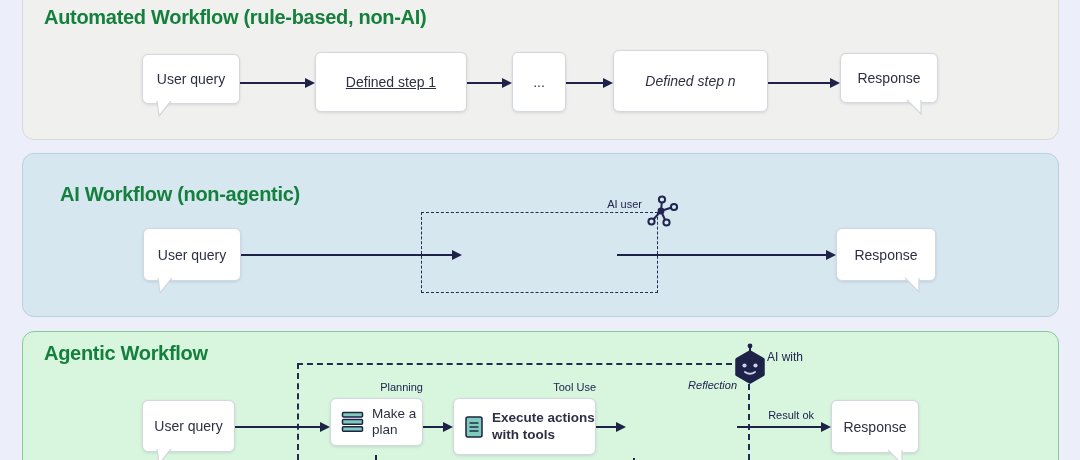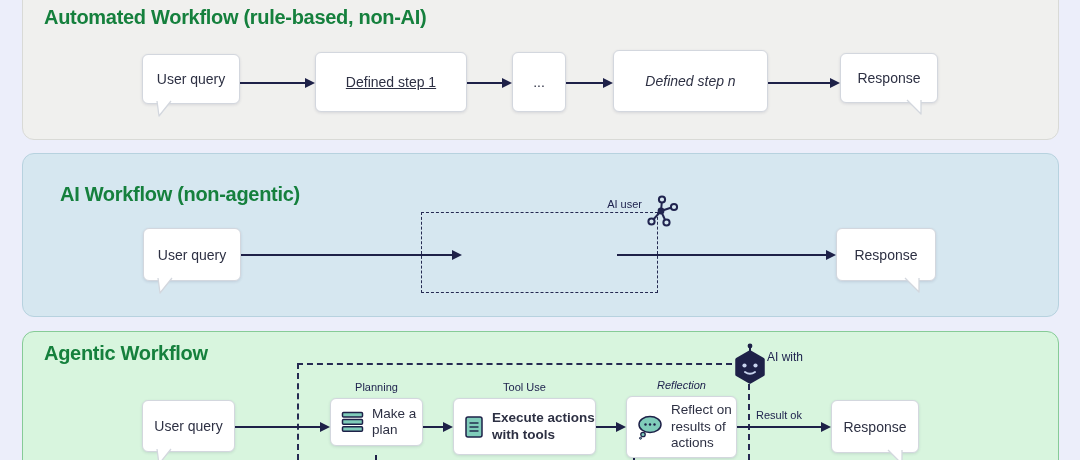--- a/index.html
+++ b/index.html
@@ -34,21 +34,21 @@
     content:""; position:absolute; right:-10px; top:-4px; width:0; height:0;
     border-left:10px solid #1e2148; border-top:5px solid transparent; border-bottom:5px solid transparent;
   }
   .dashed-rect{position:absolute; box-sizing:border-box; border:1.8px dashed #252a52;}
   .dash-h{position:absolute; height:0; border-top:2px dashed #252a52;}
   .dash-v{position:absolute; width:0; border-left:2px dashed #252a52;}
   .stub{position:absolute; width:2px; background:#1e2148;}
   .small-label{
     position:absolute; font-size:11px; color:#20244f; white-space:nowrap;
   }
-  .centered{text-align:center;}
+  .centered{text-align:right;}
   .icon{flex-shrink:0; display:block;}
 </style>
 </head>
 <body>
 
 <div class="page">
 
   <section class="panel panel-1"></section>
   <h2 class="panel-title" style="left:44px; top:6px;">Automated Workflow (rule-based, non-AI)</h2>
 
@@ -155,31 +155,20 @@
     <svg class="icon" width="20" height="24" viewBox="0 0 20 24">
       <rect x="2" y="2" width="16" height="20" rx="2" fill="#7fccba" stroke="#1e2148" stroke-width="1.5"></rect>
       <line x1="5.5" y1="8" x2="14.5" y2="8" stroke="#1e2148" stroke-width="1.4"></line>
       <line x1="5.5" y1="12" x2="14.5" y2="12" stroke="#1e2148" stroke-width="1.4"></line>
       <line x1="5.5" y1="16" x2="14.5" y2="16" stroke="#1e2148" stroke-width="1.4"></line>
     </svg>
     <span class="txt">Execute actions with tools</span>
   </div>
   <div class="arrow" style="left:596px; top:426px; width:20px;"></div>
 
-  <div class="node node-left" style="left:626px; top:396px; width:111px; height:62px;">
-    <svg class="icon" width="26" height="25" viewBox="0 0 26 25">
-      <ellipse cx="13" cy="9.5" rx="11" ry="8" fill="#7fccba" stroke="#1e2148" stroke-width="1.5"></ellipse>
-      <circle cx="8.5" cy="9.5" r="1.2" fill="#1e2148"></circle>
-      <circle cx="13" cy="9.5" r="1.2" fill="#1e2148"></circle>
-      <circle cx="17.5" cy="9.5" r="1.2" fill="#1e2148"></circle>
-      <circle cx="6" cy="19.5" r="2.2" fill="#7fccba" stroke="#1e2148" stroke-width="1.3"></circle>
-      <circle cx="3.5" cy="23.2" r="1" fill="#7fccba" stroke="#1e2148" stroke-width="1"></circle>
-    </svg>
-    <span class="txt">Reflect on results of actions</span>
-  </div>
 
   <div class="small-label centered" style="left:744px; top:409px; width:70px; font-size:11px;">Result ok</div>
   <div class="arrow" style="left:737px; top:426px; width:84px;"></div>
 
   <div class="node" style="left:831px; top:400px; width:88px; height:53px;">
     <span class="txt">Response</span>
     <svg class="tail tail-right" viewBox="0 0 20 17">
       <path d="M2,0 L16,14 L16,0" fill="#ffffff" stroke="#d3d7de" stroke-width="1.3" stroke-linejoin="round"></path>
     </svg>
   </div>

